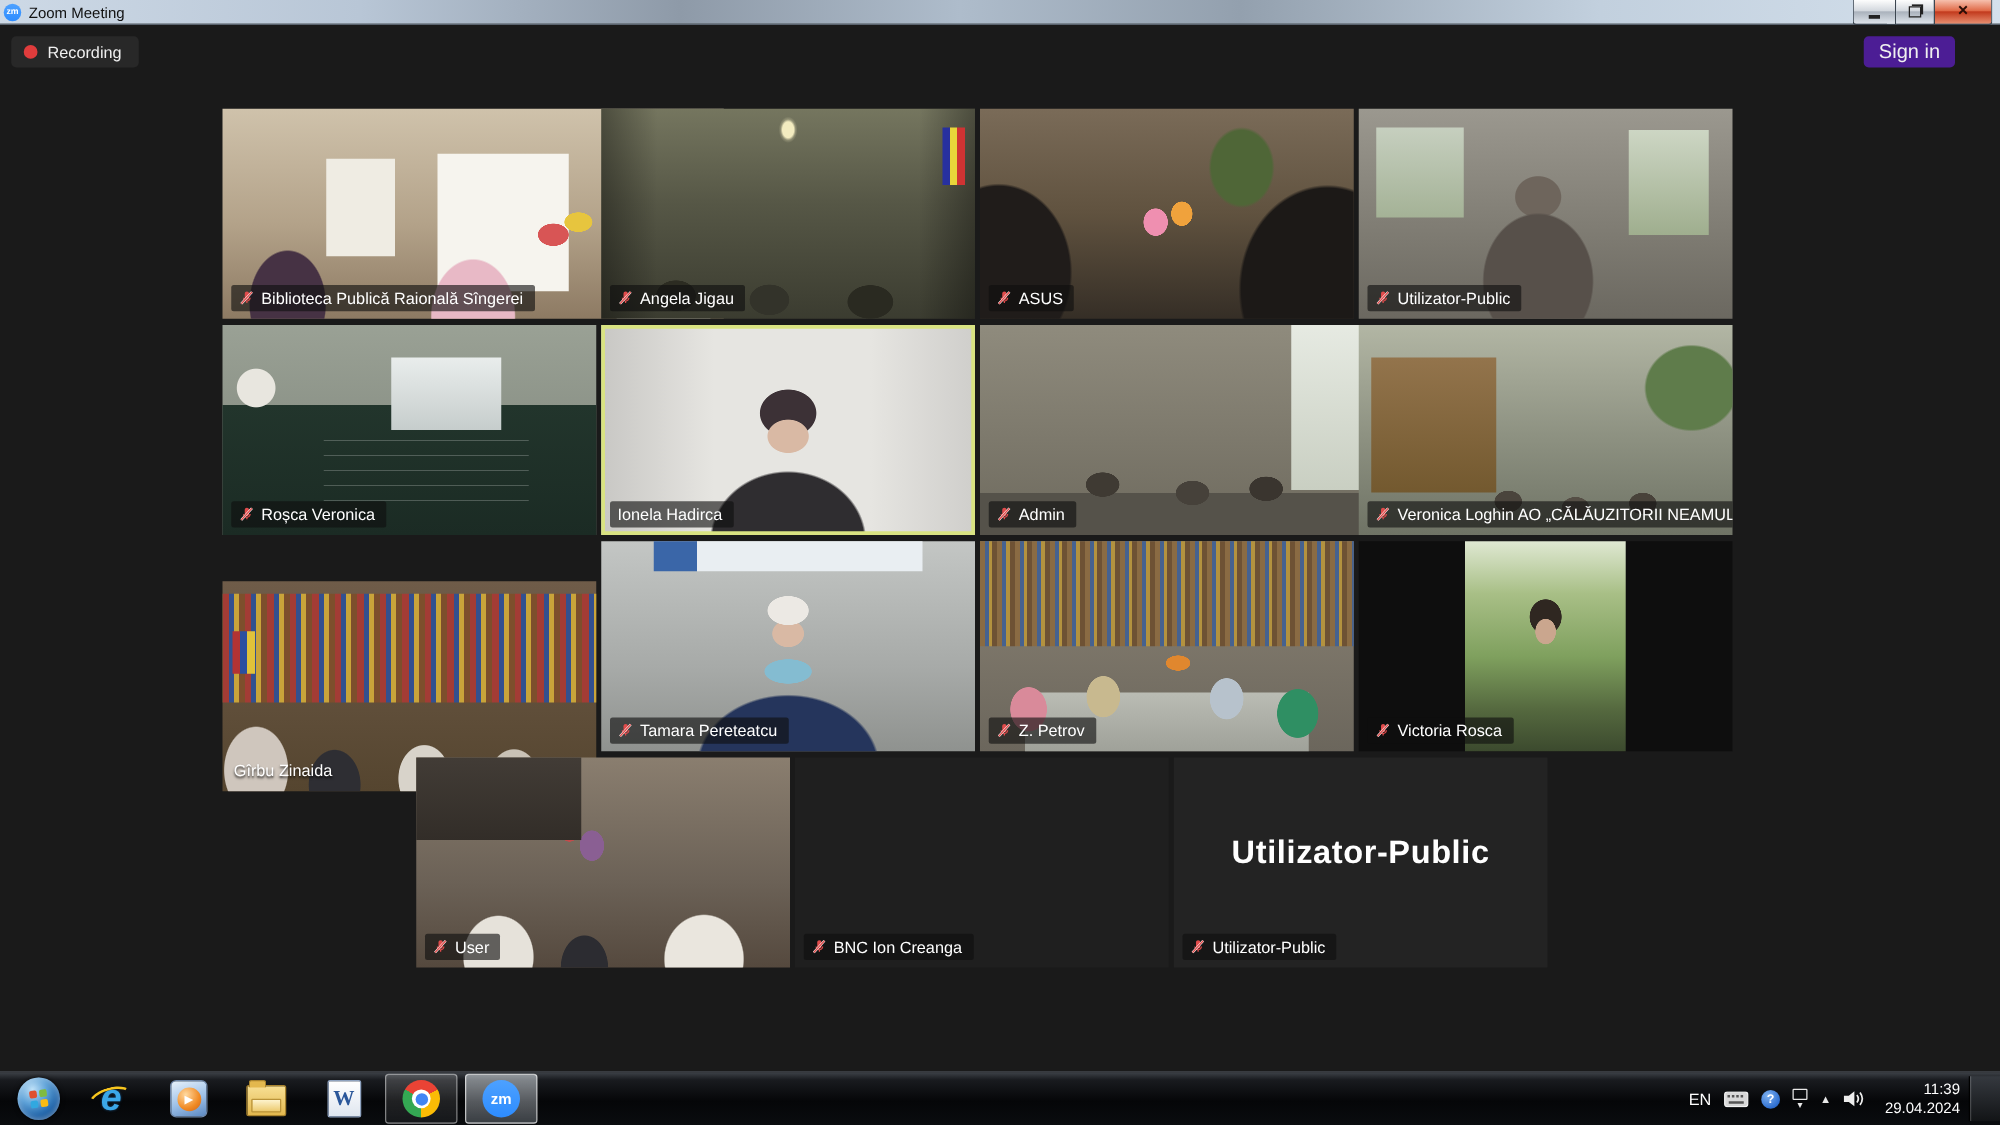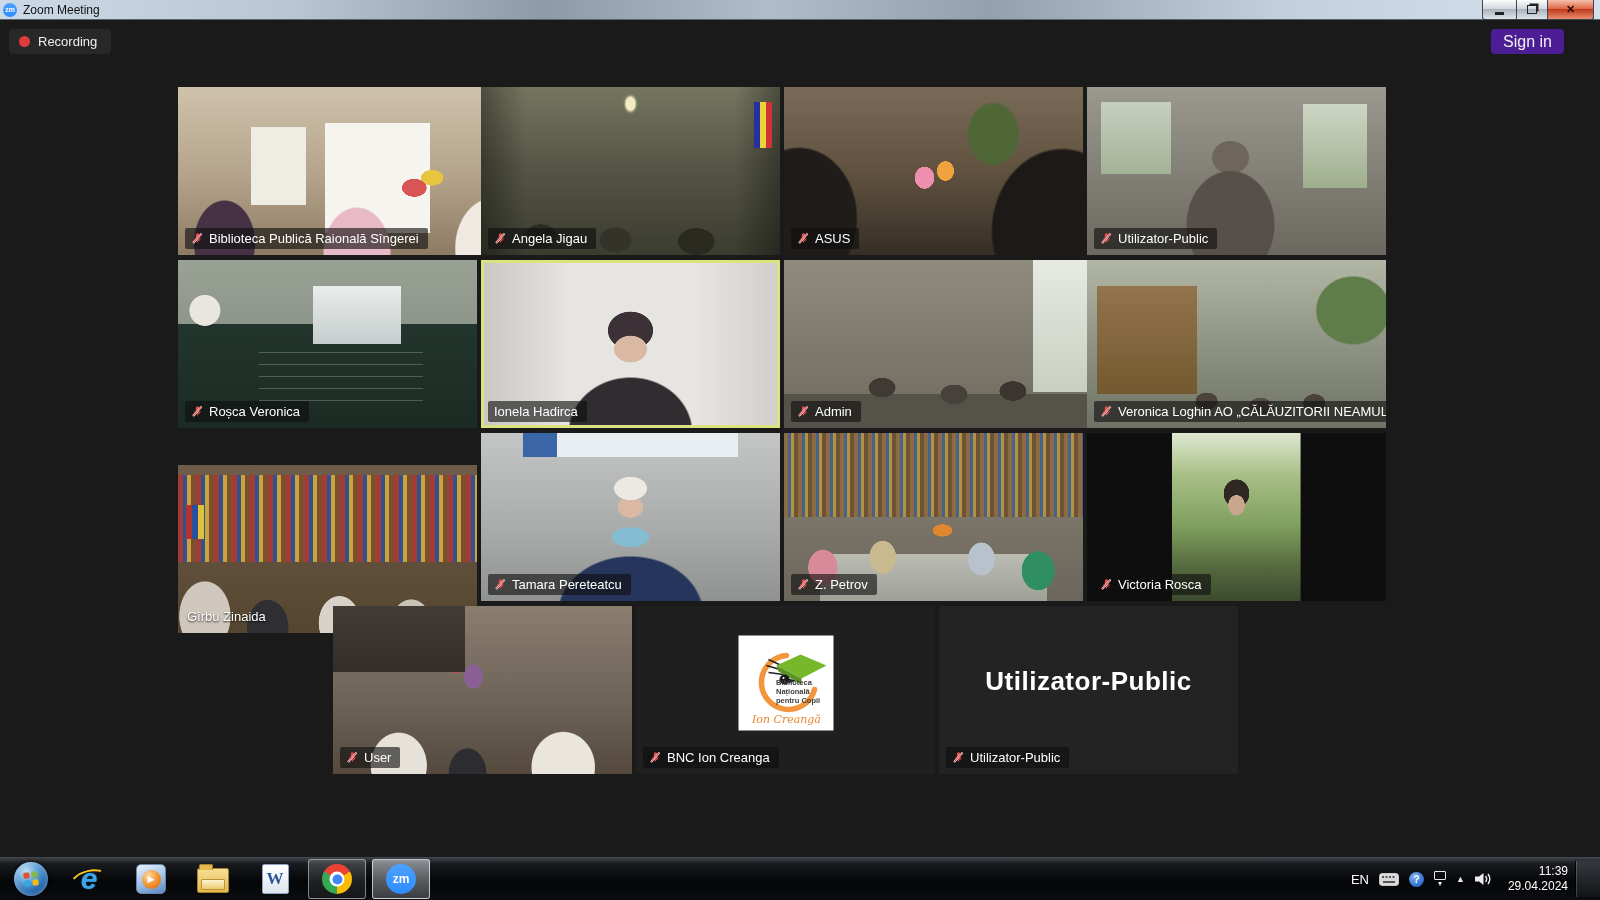--- a/index.html
+++ b/index.html
@@ -227,21 +227,21 @@
   </div>
 </header>
 
 <main class="stage">
   <div class="rec-badge">
     <span class="rec-dot"></span>
     <span class="rec-label">Recording</span>
   </div>
   <div class="signin-btn">Sign in</div>
   <div id="grid">
-      <div class="tile bg-t1" style="left: 178px; top: 87px; width: 358px; height: 168px;">
+      <div class="tile bg-t1" style="left: 178px; top: 87px; width: 358px; height: 168px; padding-left: 43px;">
         <div class="name-label">
           <svg class="mic" viewBox="0 0 16 16" width="13" height="13">
             <path fill="#e04b4b" d="M8 1.5c-1.2 0-2.1.9-2.1 2.1v4c0 1.2.9 2.1 2.1 2.1s2.1-.9 2.1-2.1v-4C10.1 2.4 9.2 1.5 8 1.5z"></path>
             <path fill="#e04b4b" d="M4.2 7.6h1.2c0 1.6 1.1 2.7 2.6 2.7s2.6-1.1 2.6-2.7h1.2c0 1.9-1.3 3.4-3.2 3.7v1.6H7.4v-1.6c-1.9-.3-3.2-1.8-3.2-3.7z"></path>
             <line x1="2.5" y1="13.5" x2="13" y2="2" stroke="#fff" stroke-width="2.4"></line>
             <line x1="2.5" y1="13.5" x2="13" y2="2" stroke="#e04b4b" stroke-width="1.3"></line>
           </svg>
           <span>Biblioteca Publică Raională Sîngerei</span>
         </div>
       </div>
@@ -359,37 +359,20 @@
           <svg class="mic" viewBox="0 0 16 16" width="13" height="13">
             <path fill="#e04b4b" d="M8 1.5c-1.2 0-2.1.9-2.1 2.1v4c0 1.2.9 2.1 2.1 2.1s2.1-.9 2.1-2.1v-4C10.1 2.4 9.2 1.5 8 1.5z"></path>
             <path fill="#e04b4b" d="M4.2 7.6h1.2c0 1.6 1.1 2.7 2.6 2.7s2.6-1.1 2.6-2.7h1.2c0 1.9-1.3 3.4-3.2 3.7v1.6H7.4v-1.6c-1.9-.3-3.2-1.8-3.2-3.7z"></path>
             <line x1="2.5" y1="13.5" x2="13" y2="2" stroke="#fff" stroke-width="2.4"></line>
             <line x1="2.5" y1="13.5" x2="13" y2="2" stroke="#e04b4b" stroke-width="1.3"></line>
           </svg>
           <span>User</span>
         </div>
       </div>
       <div class="tile bg-t14" style="left: 636px; top: 606px; width: 299px; height: 168px;">
-  <div class="logo-card">
-    <svg class="logo-art" viewBox="0 0 95 95">
-      <path d="M48 20 A27 27 0 1 0 76 54" fill="none" stroke="#f2953c" stroke-width="5.5" stroke-linecap="round"></path>
-      <path d="M30 24 L45 31 M28 30 L45 35 M30 37 L45 39" stroke="#222" stroke-width="1.4"></path>
-      <path d="M38 30 L62 19 L88 30 L63 43 Z" fill="#76b82a"></path>
-      <path d="M38 30 L63 43 L63 49 L40 36 Z" fill="#5a9422"></path>
-      <circle cx="46" cy="44" r="5" fill="#1a1a1a"></circle>
-      <path d="M50 43 l7 2 -7 3 z" fill="#1a1a1a"></path>
-      <circle cx="45" cy="42.5" r="1" fill="#fff"></circle>
-    </svg>
-    <div class="logo-lines">
-      <div>Biblioteca</div>
-      <div>Națională</div>
-      <div>pentru Copii</div>
-    </div>
-    <div class="logo-script">Ion Creangă</div>
-  </div>
 <div class="name-label">
           <svg class="mic" viewBox="0 0 16 16" width="13" height="13">
             <path fill="#e04b4b" d="M8 1.5c-1.2 0-2.1.9-2.1 2.1v4c0 1.2.9 2.1 2.1 2.1s2.1-.9 2.1-2.1v-4C10.1 2.4 9.2 1.5 8 1.5z"></path>
             <path fill="#e04b4b" d="M4.2 7.6h1.2c0 1.6 1.1 2.7 2.6 2.7s2.6-1.1 2.6-2.7h1.2c0 1.9-1.3 3.4-3.2 3.7v1.6H7.4v-1.6c-1.9-.3-3.2-1.8-3.2-3.7z"></path>
             <line x1="2.5" y1="13.5" x2="13" y2="2" stroke="#fff" stroke-width="2.4"></line>
             <line x1="2.5" y1="13.5" x2="13" y2="2" stroke="#e04b4b" stroke-width="1.3"></line>
           </svg>
           <span>BNC Ion Creanga</span>
         </div>
       </div>

